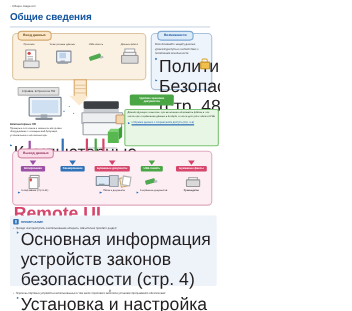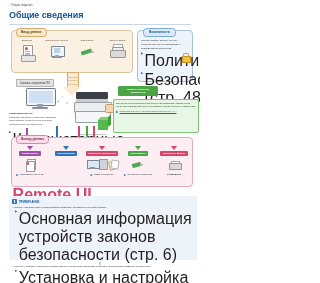--- a/index.html
+++ b/index.html
@@ -467,21 +467,21 @@
       <span class="note-ic"></span>
       <span class="note-ttl">ПРИМЕЧАНИЕ</span>
     </div>
 
     <div class="n-row">
       <span class="n-dash">•</span>
       <span class="n-tx">Прежде чем приступить к использованию аппарата, обязательно прочтите раздел:</span>
     </div>
     <div class="n-lnk">
       <span class="bullet"></span>
-      <span class="lk">Основная информация устройств законов безопасности (стр. 6)</span>
+      <span class="lk">Основная информация устройств законов безопасности (стр. 4)</span>
     </div>
 
     <div class="n-row">
       <span class="n-dash">•</span>
       <span class="n-tx">Перечень портовых устройств и использованных в том числе порогового кабелей и установок программного обеспечения:</span>
     </div>
     <div class="n-lnk">
       <span class="bullet"></span>
       <span class="lk">Установка и настройка аппарата (стр. 4-3)</span>
     </div>

